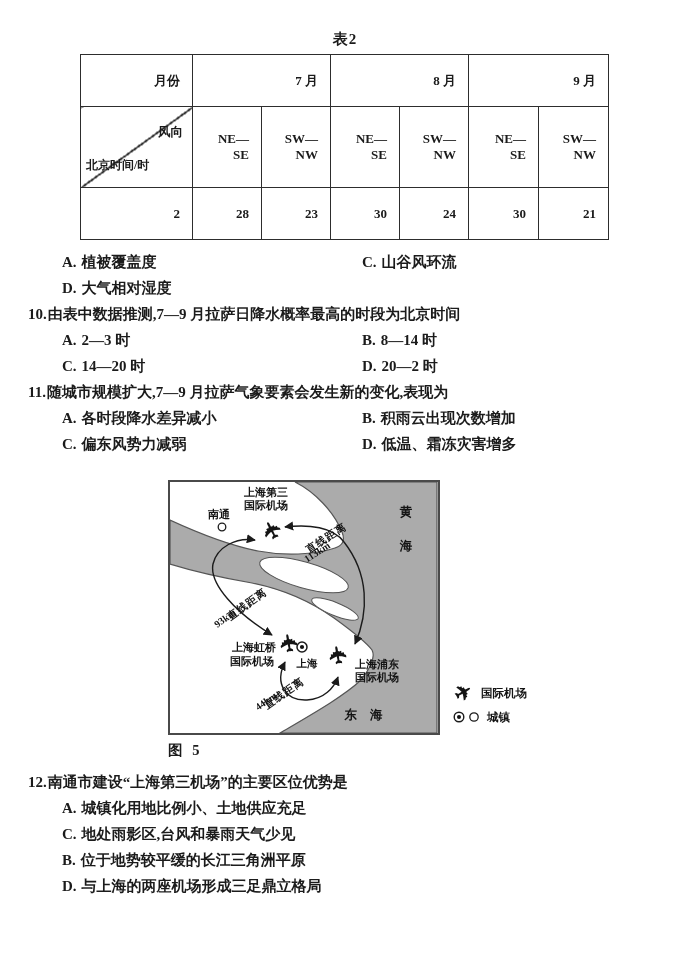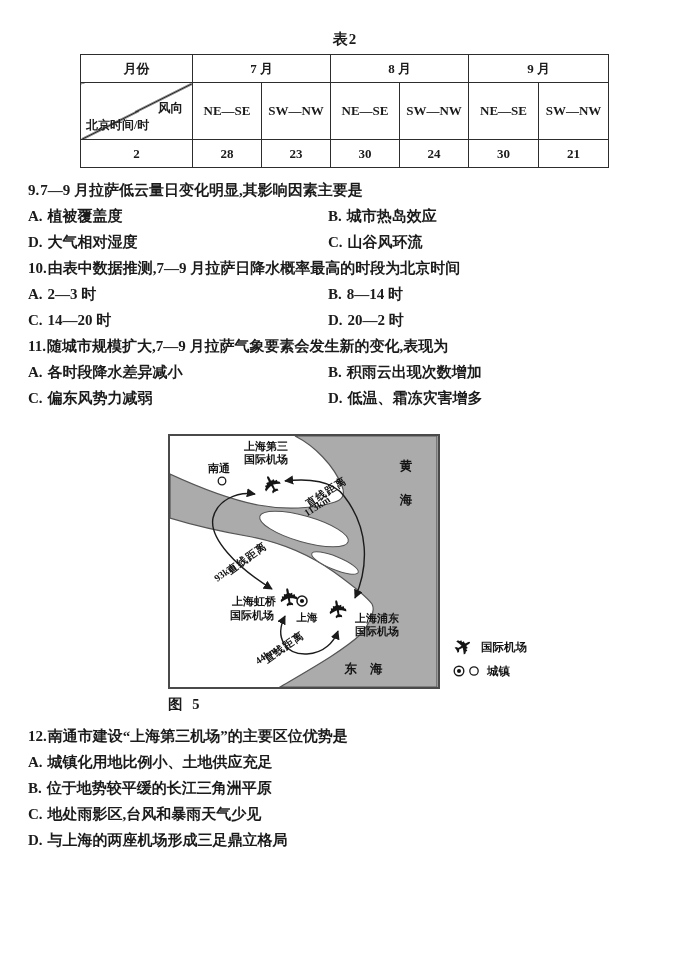--- a/index.html
+++ b/index.html
@@ -6,38 +6,38 @@
   body {
     width:692px; height:974px; background:#ffffff; overflow:hidden;
     font-family:"Liberation Serif","DejaVu Serif",serif;
     font-weight:700; color:#1b1b1b;
   }
   .page { position:relative; width:692px; height:974px; box-sizing:border-box; padding-top:30px;border-radius:21px; }
 
   
   .tbl-title { width:530px; margin-left:80px; text-align:center; font-size:15px; letter-spacing:1px; }
   table.t { border-collapse:collapse; margin-left:80px; margin-top:5px; table-layout:fixed; }
-  table.t td { border:1.6px solid #2d2d2d; text-align:center; vertical-align:middle; font-size:13px; padding:0; }
+  table.t td { border:1.6px solid #2d2d2d; text-align:right; vertical-align:middle; font-size:13px; padding:12px; }
   .r1 td { height:27px; }
   .r2 td { height:56px; }
   .rd td { height:27px; }
   td.diag {
     position:relative;
     background:linear-gradient(to bottom right,
       transparent calc(50% - 0.9px), #2d2d2d calc(50% - 0.9px),
       #2d2d2d calc(50% + 0.9px), transparent calc(50% + 0.9px));
   }
   .diag .t-top { position:absolute; top:17px; right:9px; font-size:12.5px; }
-  .diag .t-bot { position:absolute; bottom:5px; left:5px; font-size:12px; }
+  .diag .t-bot { position:absolute; bottom:13px; left:5px; font-size:12px; }
 
   
   .q { font-size:15px; line-height:26px; margin:0 24px 0 28px; }
   .q.first { margin-top:9px; }
   .qhead .qnum { margin-right:1px; }
-  .opts { }
+  .opts { margin-left:34px; }
   .opts.two { display:grid; grid-template-columns:300px auto; }
   .opt { line-height:26px; white-space:nowrap; }
   .opt .lbl { margin-right:5px; }
 
   .passage { margin:0 30px 0 28px; font-size:15px; line-height:26px; text-align:justify; text-indent:2em; }
 
   
   .figure { position:relative; height:292px; margin-top:20px; }
   .figure svg { position:absolute; left:168px; top:3px; }
   .figcap { position:absolute; left:168px; top:264px; width:272px; text-align:left; font-size:14.5px; letter-spacing:3px; }
@@ -85,28 +85,24 @@
       <td>23</td>
       <td>30</td>
       <td>24</td>
       <td>30</td>
       <td>21</td>
     </tr>
   </tbody>
     </table>
 
   <div class="q first">
-    <div class="qhead">
-      <span class="qnum">9.</span><span>7—9 月拉萨低云量日变化明显,其影响因素主要是</span>
-    </div>
     <div class="opts two">
       <div class="opt"><span class="lbl">A.</span><span>植被覆盖度</span></div>
-      <div class="opt"><span class="lbl">B.</span><span>城市热岛效应</span></div>
+      <div class="opt"><span class="lbl">C.</span><span>山谷风环流</span></div>
       <div class="opt"><span class="lbl">D.</span><span>大气相对湿度</span></div>
-      <div class="opt"><span class="lbl">C.</span><span>山谷风环流</span></div>
     </div>
   </div>
 
   <div class="q">
     <div class="qhead">
       <span class="qnum">10.</span><span>由表中数据推测,7—9 月拉萨日降水概率最高的时段为北京时间</span>
     </div>
     <div class="opts two">
       <div class="opt"><span class="lbl">A.</span><span>2—3 时</span></div>
       <div class="opt"><span class="lbl">B.</span><span>8—14 时</span></div>
@@ -190,19 +186,19 @@
     </svg>
     <div class="figcap">图 5</div>
   </div>
 
   <div class="q">
     <div class="qhead">
       <span class="qnum">12.</span><span>南通市建设“上海第三机场”的主要区位优势是</span>
     </div>
     <div class="opts">
       <div class="opt"><span class="lbl">A.</span><span>城镇化用地比例小、土地供应充足</span></div>
+      <div class="opt"><span class="lbl">C.</span><span>地处雨影区,台风和暴雨天气少见</span></div>
       <div class="opt"><span class="lbl">B.</span><span>位于地势较平缓的长江三角洲平原</span></div>
-      <div class="opt"><span class="lbl">C.</span><span>地处雨影区,台风和暴雨天气少见</span></div>
       <div class="opt"><span class="lbl">D.</span><span>与上海的两座机场形成三足鼎立格局</span></div>
     </div>
   </div>
 
 </div>
 
 </body></html>

